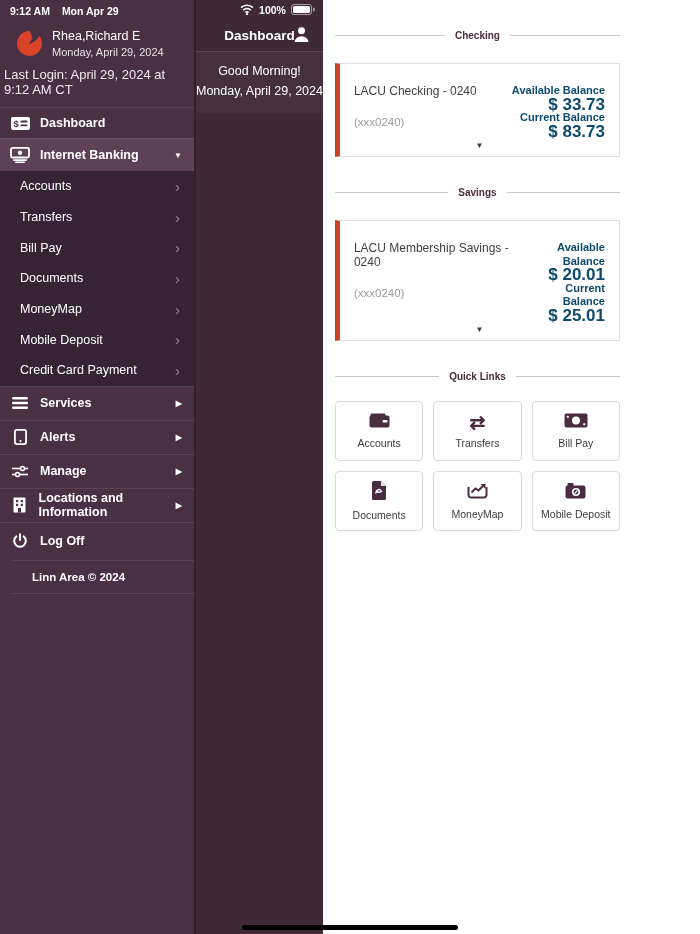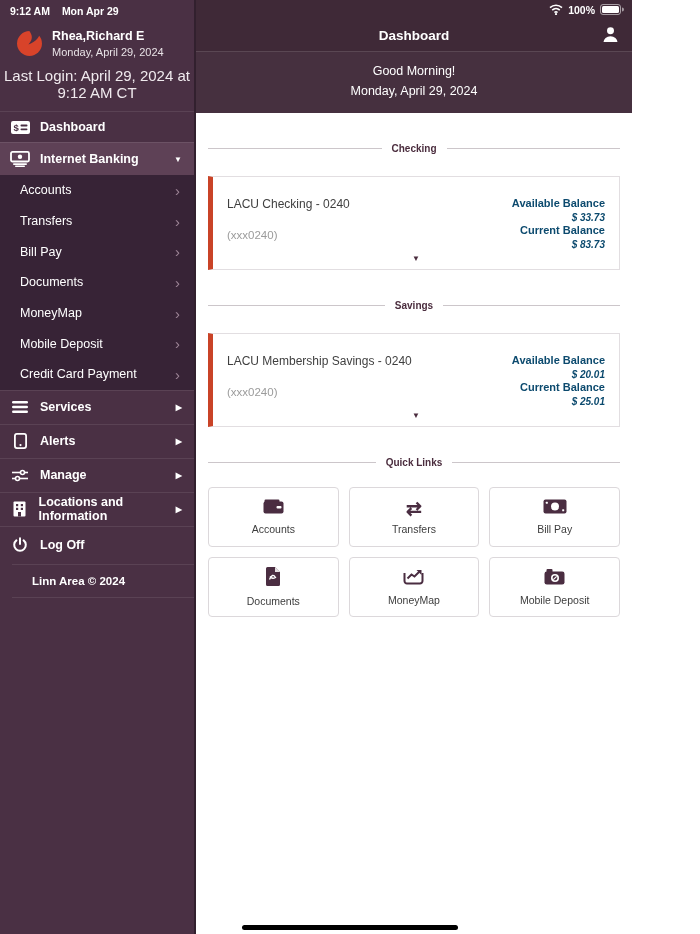--- a/index.html
+++ b/index.html
@@ -6,43 +6,43 @@
   html,body { width:700px; height:934px; overflow:hidden; background:#fff;
               font-family:"Liberation Sans", sans-serif; }
   .app { display:flex; width:632px; height:934px; position:relative; }
 
   
   .sidebar { width:196px; min-width:196px; background:#4a3044; color:#fff;
              border-right:2px solid #32202e; display:flex; flex-direction:column; }
   .sb-status { display:flex; gap:12px; padding:5px 0 0 10px; font-size:10.5px; font-weight:bold; }
   .sb-user { display:flex; align-items:center; gap:9px; padding:12px 8px 2px 16px; }
   .sb-user-text { display:flex; flex-direction:column; gap:3px; }
-  .sb-user-name { font-size:12.5px; font-weight:bold; }
+  .sb-user-name { font-size:12.5px; font-weight:normal; }
   .sb-user-date { font-size:11px; color:#e8e2e6; }
-  .sb-lastlogin { font-size:15px; text-align:center; padding:7px 4px 10px; color:#f0eaee; }
+  .sb-lastlogin { font-size:13px; text-align:left; padding:7px 4px 10px; color:#f0eaee; }
   .sb-row { display:flex; align-items:center; gap:10px; padding:0 10px; height:31px;
             font-size:12.5px; font-weight:bold; cursor:pointer; position:relative;
             border-top:1px solid rgba(255,255,255,0.09); }
   .sb-row .caret { position:absolute; right:12px; font-size:8px; }
   .sb-row.active { background:#5e4156; height:33px; }
   .sb-subnav { background:#372336; }
   .sb-subitem { display:flex; align-items:center; justify-content:space-between;
                 height:30.7px; padding:0 14px 0 20px; font-size:12.5px; cursor:pointer; }
   .sb-subitem .chev { color:#9d8496; font-size:15px; line-height:1; }
   .sb-section { height:34px; }
   .sb-logoff { height:38px; }
   .sb-footer { height:34px; display:flex; align-items:center; padding-left:20px;
                font-size:11.5px; font-weight:bold;
                border-top:1px solid rgba(255,255,255,0.09);
                border-bottom:1px solid rgba(255,255,255,0.09);margin-left:12px; }
   .sb-fill { flex:1; }
   .icon-cell { width:20px; display:flex; justify-content:center; align-items:center; }
 
   
-  .main { flex:1; display:flex; flex-direction:column; background:#fff; }
+  .main { flex:1; display:flex; flex-direction:row; background:#fff; }
   .hdr-top { background:#3f2937; }
   .hdr-status { height:20px; display:flex; justify-content:flex-end; align-items:center;
                 gap:5px; padding-right:8px; color:#fff; font-size:10.5px; font-weight:bold; }
   .hdr-nav { height:32px; position:relative; display:flex; align-items:center;
              justify-content:center; border-bottom:1px solid rgba(255,255,255,0.14); }
   .hdr-title { color:#fff; font-size:13.5px; font-weight:bold; }
   .hdr-person { position:absolute; right:12px; top:5px; cursor:pointer; }
   .hdr-greeting { background:#46303f; text-align:center; color:#fff; font-size:12.5px;
                   line-height:20px; padding:9px 0 12px; }
 
@@ -52,21 +52,21 @@
   .section-divider .line { flex:1; height:1px; background:#ccc6ca; }
 
   .account-card { position:relative; margin-top:22px; background:#fff;
                   border:1px solid #e2dee1; border-left:5px solid #c94327;
                   border-radius:0; padding:20px 14px 18px; min-height:84px;
                   display:flex; justify-content:space-between; }
   .acct-name { font-size:12px; color:#3f3f3f; }
   .acct-masked { font-size:11.5px; color:#9b9b9b; margin-top:18px; }
   .acct-balances { text-align:right; font-weight:bold; color:#0c4a6e; }
   .acct-balances .lbl { font-size:11px; line-height:13.5px; }
-  .acct-balances .val { font-size:10px; line-height:13.5px;font-style:italic; }
+  .acct-balances .val { font-size:17px; line-height:13.5px; }
   .card-expand { position:absolute; bottom:4px; left:50%; transform:translateX(-50%);
                  font-size:8px; color:#4b2d3e; cursor:pointer; padding:2px 6px; }
 
   .ql-grid { display:grid; grid-template-columns:repeat(3,1fr); gap:10px; margin-top:19px; }
   .ql-card { background:#fff; border:1px solid #dcd8db; border-radius:4px; height:60px;
              display:flex; flex-direction:column; align-items:center; justify-content:center;
              gap:5px; cursor:pointer; color:#4a2d41; }
   .ql-label { font-size:10.5px; color:#3d3d3d; }
   .ql-glyph { font-size:19px; line-height:19px; font-weight:bold; }
 

